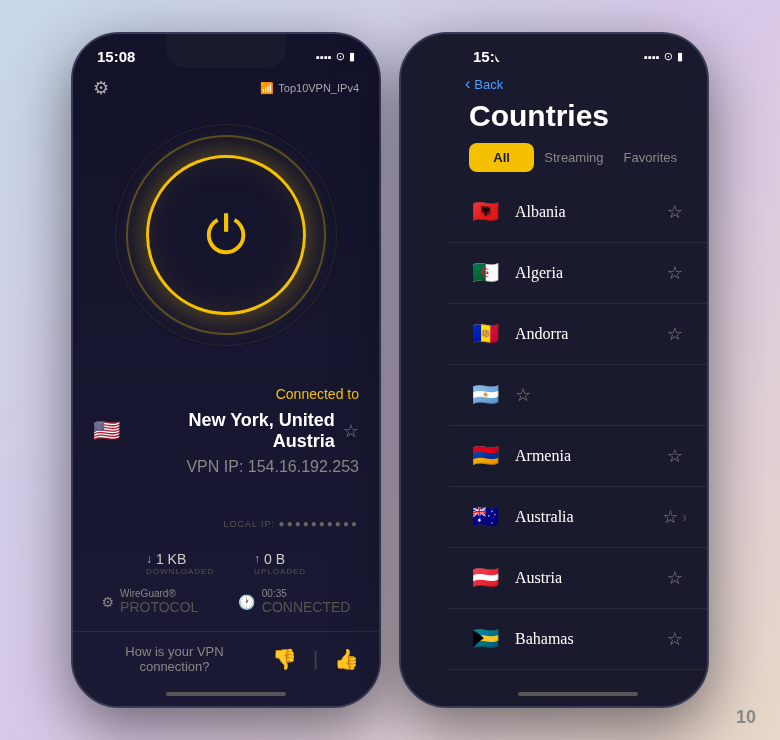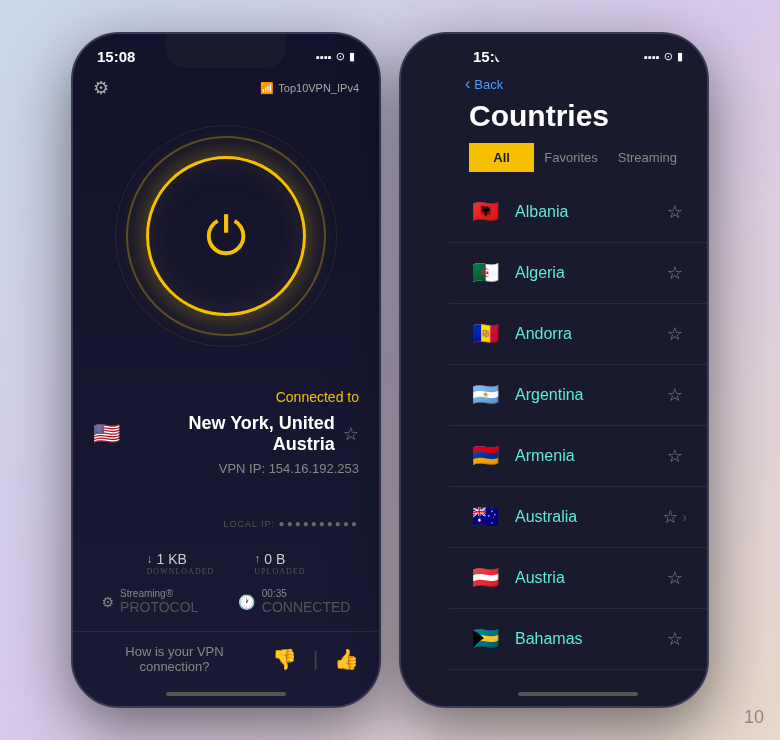--- a/index.html
+++ b/index.html
@@ -148,21 +148,21 @@
       color: #ffffff;
       font-size: 18px;
       font-weight: 600;
     }
     .star-icon {
       color: #888;
       font-size: 18px;
     }
     .vpn-ip {
       color: #888;
-      font-size: 13px;
+      font-size: 16px;
       margin-bottom: 4px;
     }
     .local-ip-row {
       color: #666;
       font-size: 10px;
       margin-bottom: 12px;
       margin-top: 42px;
     }
     .local-ip-label {
       font-size: 9px;
@@ -189,21 +189,20 @@
     .stat-arrow {
       color: #aaa;
       font-size: 12px;
     }
     .stat-label {
       color: #555;
       font-size: 8px;
       text-transform: uppercase;
       letter-spacing: 1px;
       text-align: left;
-      font-family: Liberation Serif, serif;
     }
     .protocol-row {
       display: flex;
       justify-content: center;
       gap: 40px;
       margin-bottom: 16px;
     }
     .protocol-item {
       display: flex;
       align-items: center;
@@ -282,21 +281,21 @@
     }
     .tab-bar {
       display: flex;
       gap: 0;
       padding: 0 20px 10px;
     }
     .tab-btn {
       flex: 1;
       padding: 7px 10px;
       border: none;
-      border-radius: 0;
+      border-radius: 8px;
       font-size: 13px;
       font-weight: 500;
       cursor: pointer;
       color: #888;
       background: transparent;
     }
     .tab-btn.active {
       background: #f5c000;
       color: #1a1a2e;
       font-weight: 700;
@@ -318,41 +317,42 @@
       border-radius: 50%;
       margin-right: 12px;
       font-size: 22px;
       display: flex;
       align-items: center;
       justify-content: center;
       overflow: hidden;
       flex-shrink: 0;
     }
     .country-name {
-      color: #5eead4;
+      color: #ffffff;
       font-size: 16px;
       flex: 1;
+      font-family: Liberation Serif, serif;
     }
     .country-star {
       color: #888;
       font-size: 18px;
       margin-right: 4px;
     }
     .country-chevron {
       color: #555;
       font-size: 14px;
     }
     
     .watermark {
       position: absolute;
       bottom: 12px;
-      right: 16px;
+      right: 24px;
       color: #888;
       font-size: 18px;
-      font-weight: 400;
+      font-weight: 700;
     }
   </style>
 </head>
 <body>
 
 <div class="phones-container">
 
   <div class="phone">
     <div class="phone1-screen">
 
@@ -409,21 +409,21 @@
             <span>0 B</span>
           </div>
           <div class="stat-label">UPLOADED</div>
         </div>
       </div>
 
       <div class="protocol-row">
         <div class="protocol-item">
           <span class="protocol-icon">⚙</span>
           <div>
-            <div class="protocol-text">Streaming®</div>
+            <div class="protocol-text">WireGuard®</div>
             <div class="protocol-sublabel">PROTOCOL</div>
           </div>
         </div>
         <div class="protocol-item">
           <span class="protocol-icon">🕐</span>
           <div>
             <div class="protocol-text">00:35</div>
             <div class="protocol-sublabel">CONNECTED</div>
           </div>
         </div>
@@ -454,22 +454,22 @@
 
       <div class="back-row">
         <span class="back-chevron">‹</span>
         <span class="back-label">Back</span>
       </div>
 
       <div class="countries-title">Countries</div>
 
       <div class="tab-bar">
         <button class="tab-btn active">All</button>
+        <button class="tab-btn">Streaming</button>
         <button class="tab-btn">Favorites</button>
-        <button class="tab-btn">Streaming</button>
       </div>
 
       <div class="countries-list">
 
         <div class="country-item">
           <div class="country-flag">🇦🇱</div>
           <span class="country-name">Albania</span>
           <span class="country-star">☆</span>
         </div>
 
@@ -480,21 +480,20 @@
         </div>
 
         <div class="country-item">
           <div class="country-flag">🇦🇩</div>
           <span class="country-name">Andorra</span>
           <span class="country-star">☆</span>
         </div>
 
         <div class="country-item">
           <div class="country-flag">🇦🇷</div>
-          <span class="country-name">Argentina</span>
           <span class="country-star">☆</span>
         </div>
 
         <div class="country-item">
           <div class="country-flag">🇦🇲</div>
           <span class="country-name">Armenia</span>
           <span class="country-star">☆</span>
         </div>
 
         <div class="country-item">

